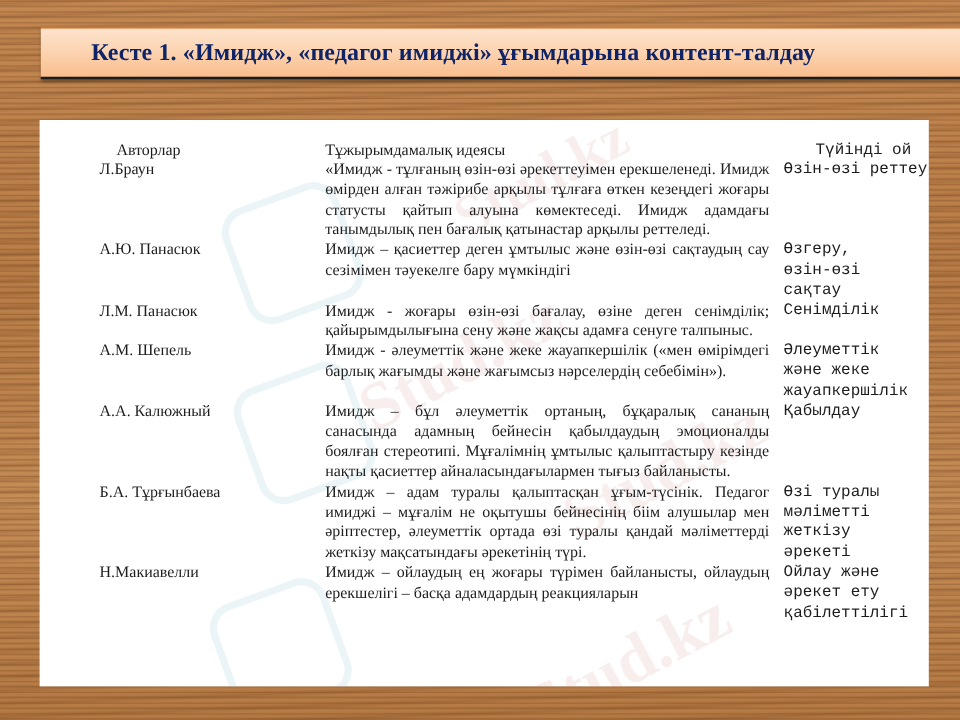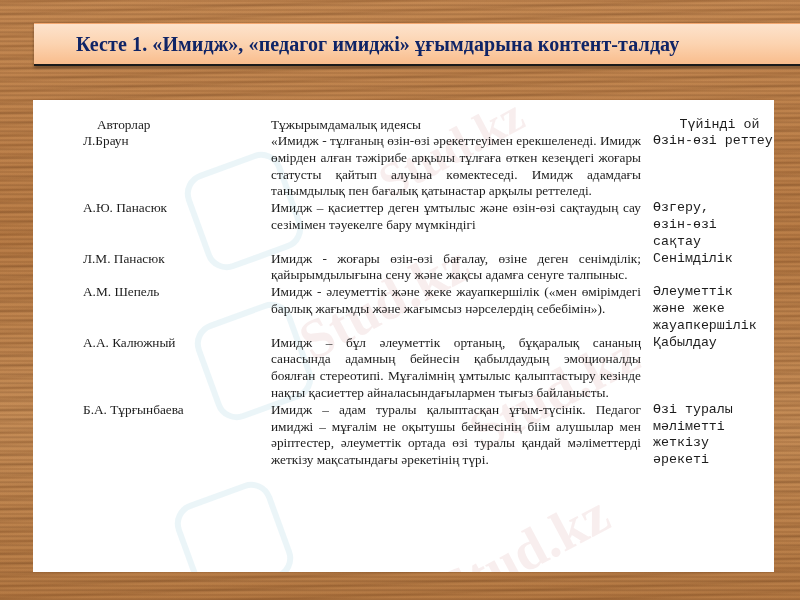--- a/index.html
+++ b/index.html
@@ -154,15 +154,20 @@
       <tr>
         <td class="col-author">А.А. Калюжный</td>
         <td class="col-idea">Имидж – бұл әлеуметтік ортаның, бұқаралық сананың санасында адамның бейнесін қабылдаудың эмоционалды боялған стереотипі. Мұғалімнің ұмтылыс қалыптастыру кезінде нақты қасиеттер айналасындағылармен тығыз байланысты.</td>
         <td class="col-key">Қабылдау</td>
       </tr>
       <tr>
         <td class="col-author">Б.А. Тұрғынбаева</td>
         <td class="col-idea">Имидж – адам туралы қалыптасқан ұғым-түсінік. Педагог имиджі – мұғалім не оқытушы бейнесінің біім алушылар мен әріптестер, әлеуметтік ортада өзі туралы қандай мәліметтерді жеткізу мақсатындағы әрекетінің түрі.</td>
         <td class="col-key" style="padding-right:40px;">Өзі туралы мәліметті жеткізу әрекеті</td>
       </tr>
+      <tr>
+        <td class="col-author">Н.Макиавелли</td>
+        <td class="col-idea">Имидж – ойлаудың ең жоғары түрімен байланысты, ойлаудың ерекшелігі – басқа адамдардың реакцияларын</td>
+        <td class="col-key" style="padding-right:40px;">Ойлау және әрекет ету қабілеттілігі</td>
+      </tr>
     </tbody>
   </table>
 </div>
 
 </body></html>

